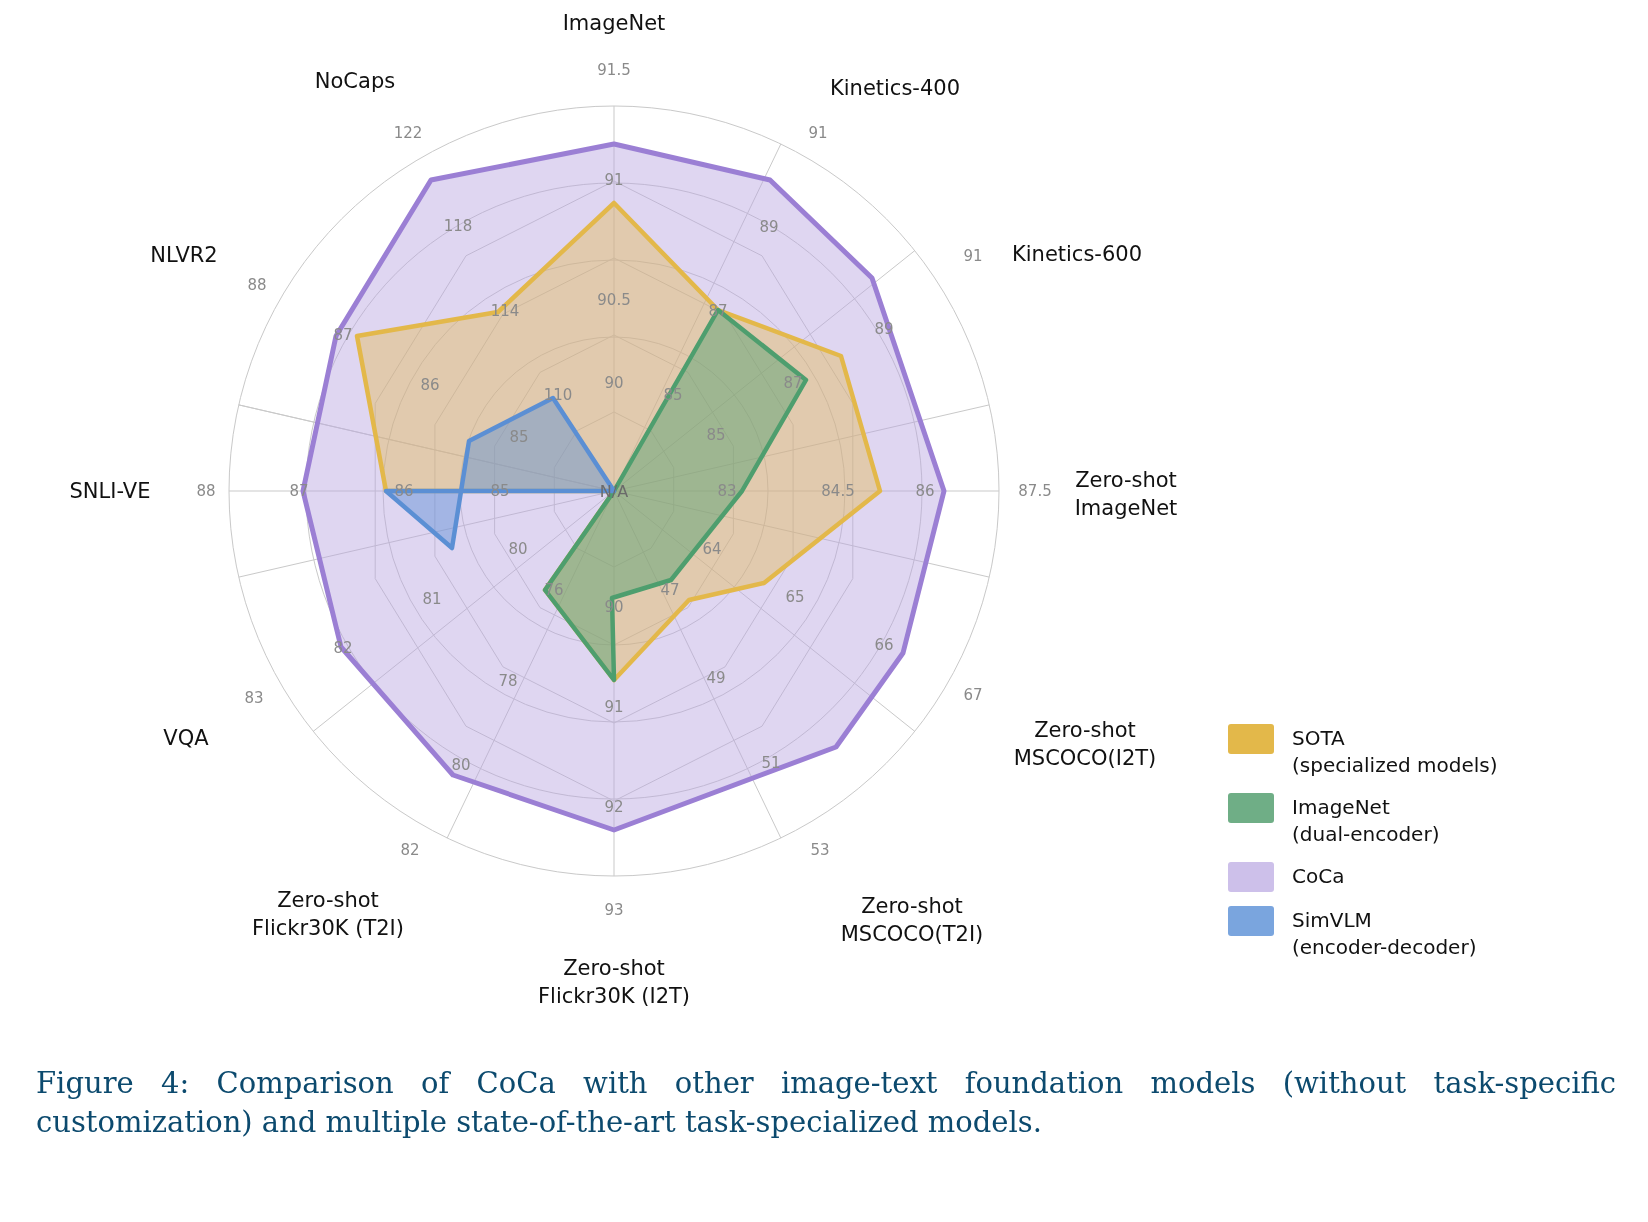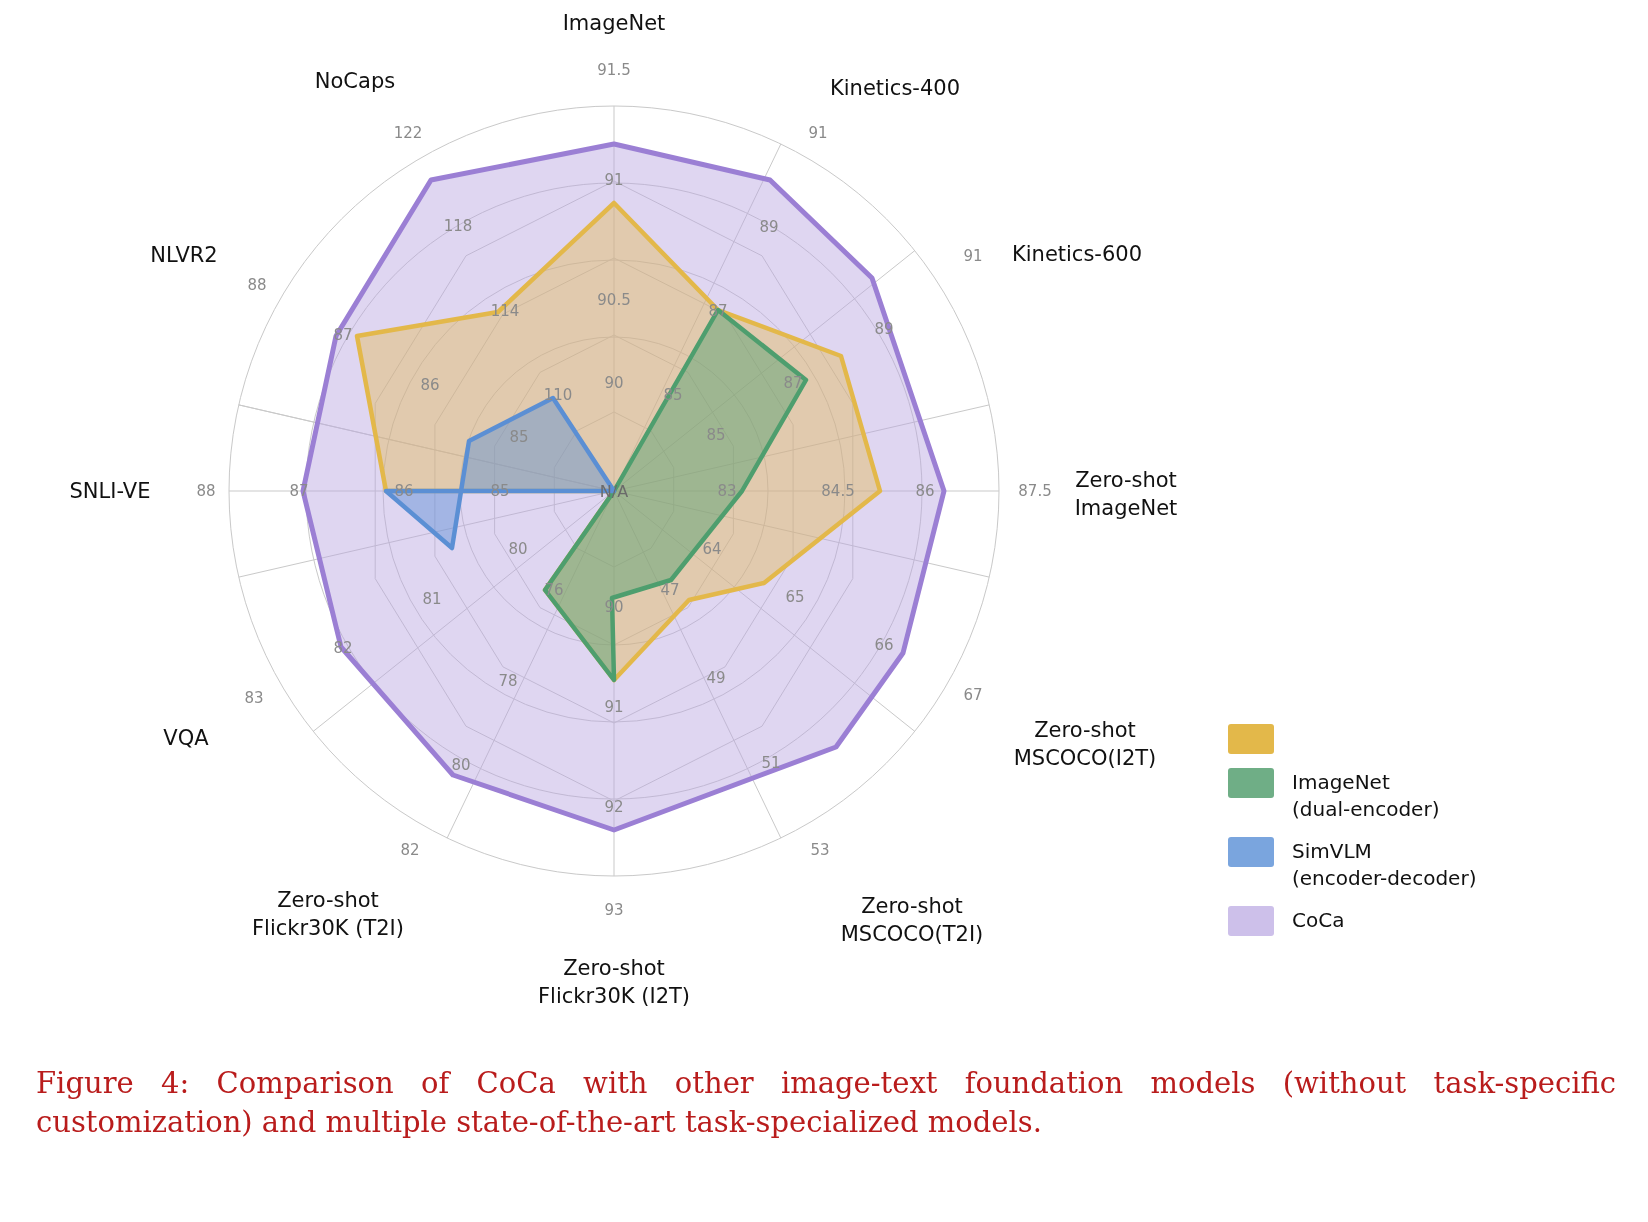--- a/index.html
+++ b/index.html
@@ -76,21 +76,21 @@
     padding-top: 1px;
   }
   #caption {
     position: absolute;
     left: 36px;
     top: 1064px;
     width: 1580px;
     font-family: "DejaVu Serif", serif;
     font-size: 29px;
     line-height: 1.34;
-    color: #b91c1c;
+    color: #0c4a6e;
     text-align: justify;
   }
   .caption-label {
     font-family: "DejaVu Serif", serif;
   }
 </style>
 </head>
 <body>
 
 <div id="figure-wrap">
@@ -229,32 +229,34 @@
       <text class="axis-name" x="186" y="745" text-anchor="middle">VQA</text>
       <text class="axis-name" x="110" y="498" text-anchor="middle">SNLI-VE</text>
       <text class="axis-name" x="184" y="262" text-anchor="middle">NLVR2</text>
       <text class="axis-name" x="355" y="88" text-anchor="middle">NoCaps</text>
     </g>
   </svg>
 
   <div id="legend">
     <div class="legend-row">
       <div class="legend-swatch" style="background:#e3b84a;"></div>
+      <div class="legend-text">SOTA
+(specialized models)</div>
     </div>
     <div class="legend-row">
       <div class="legend-swatch" style="background:#6fae86;"></div>
       <div class="legend-text">ImageNet
 (dual-encoder)</div>
     </div>
     <div class="legend-row">
+      <div class="legend-swatch" style="background:#cdc0ea;"></div>
+      <div class="legend-text">CoCa</div>
+    </div>
+    <div class="legend-row">
       <div class="legend-swatch" style="background:#7aa5de;"></div>
       <div class="legend-text">SimVLM
 (encoder-decoder)</div>
     </div>
-    <div class="legend-row">
-      <div class="legend-swatch" style="background:#cdc0ea;"></div>
-      <div class="legend-text">CoCa</div>
-    </div>
   </div>
 
   <div id="caption"><span class="caption-label">Figure 4:</span><span>  Comparison of CoCa with other image-text foundation models (without task-specific customization) and multiple state-of-the-art task-specialized models.</span></div>
 
 </div>
 
 </body></html>

